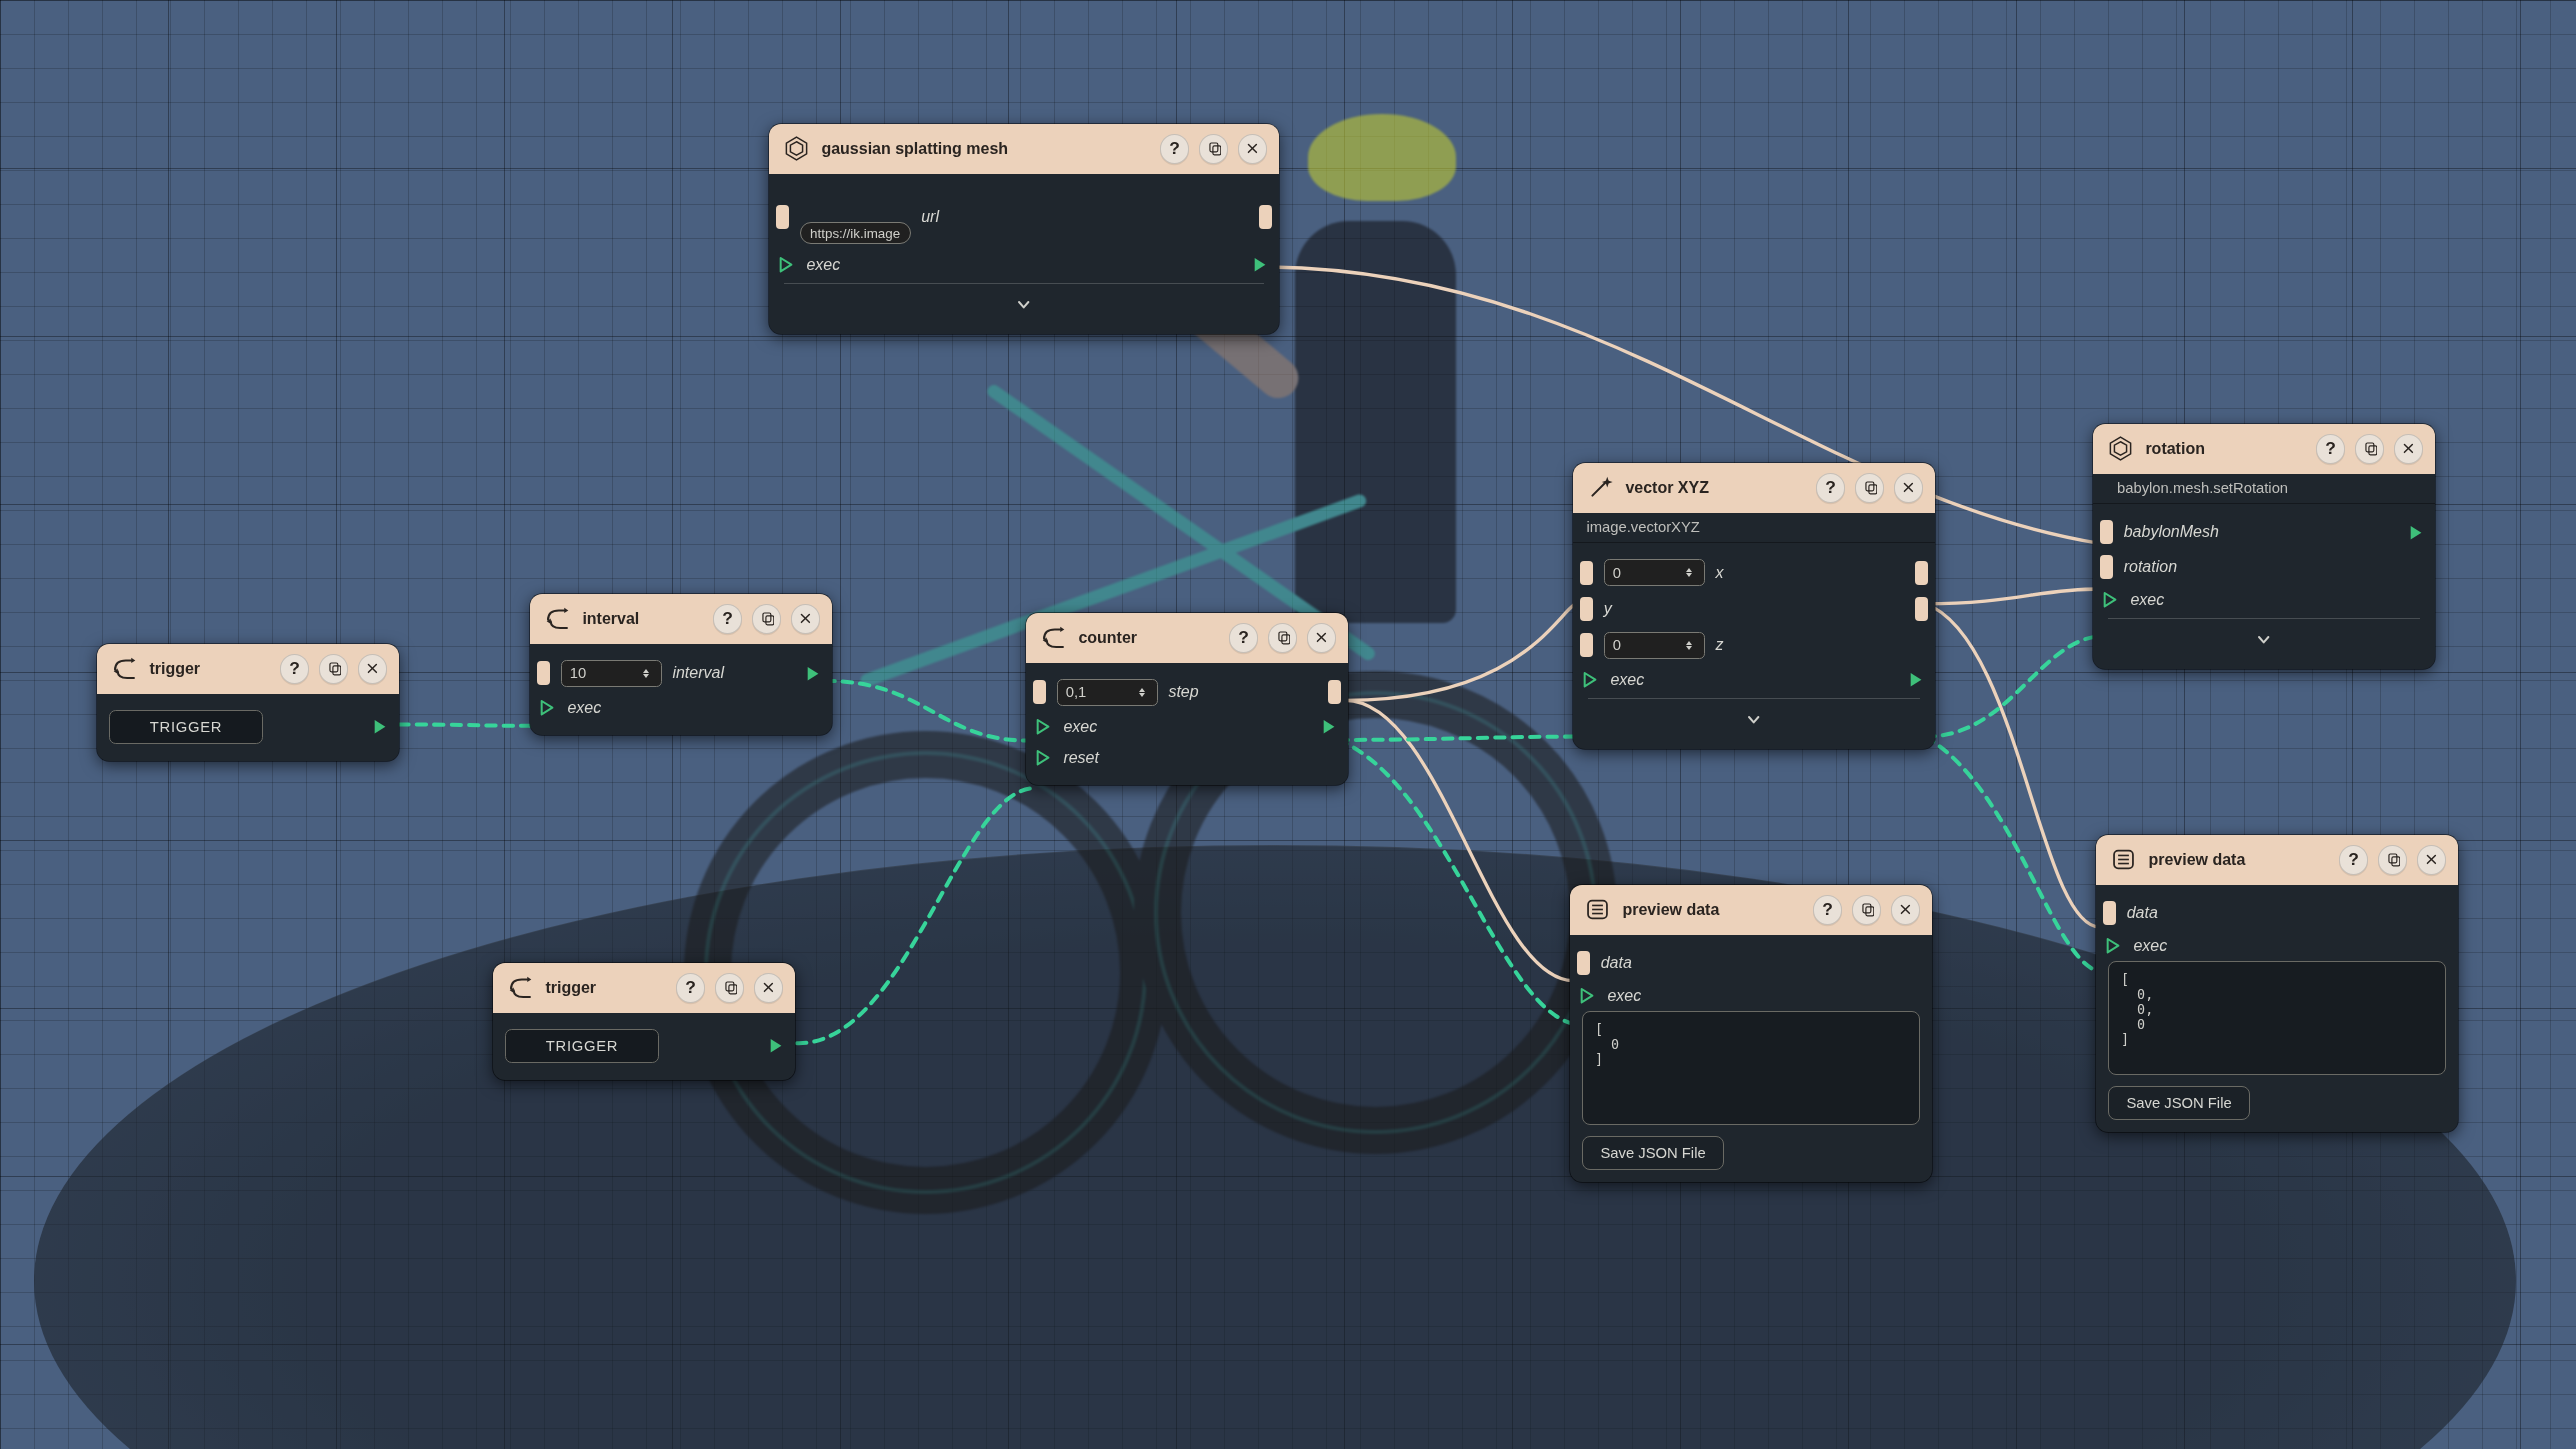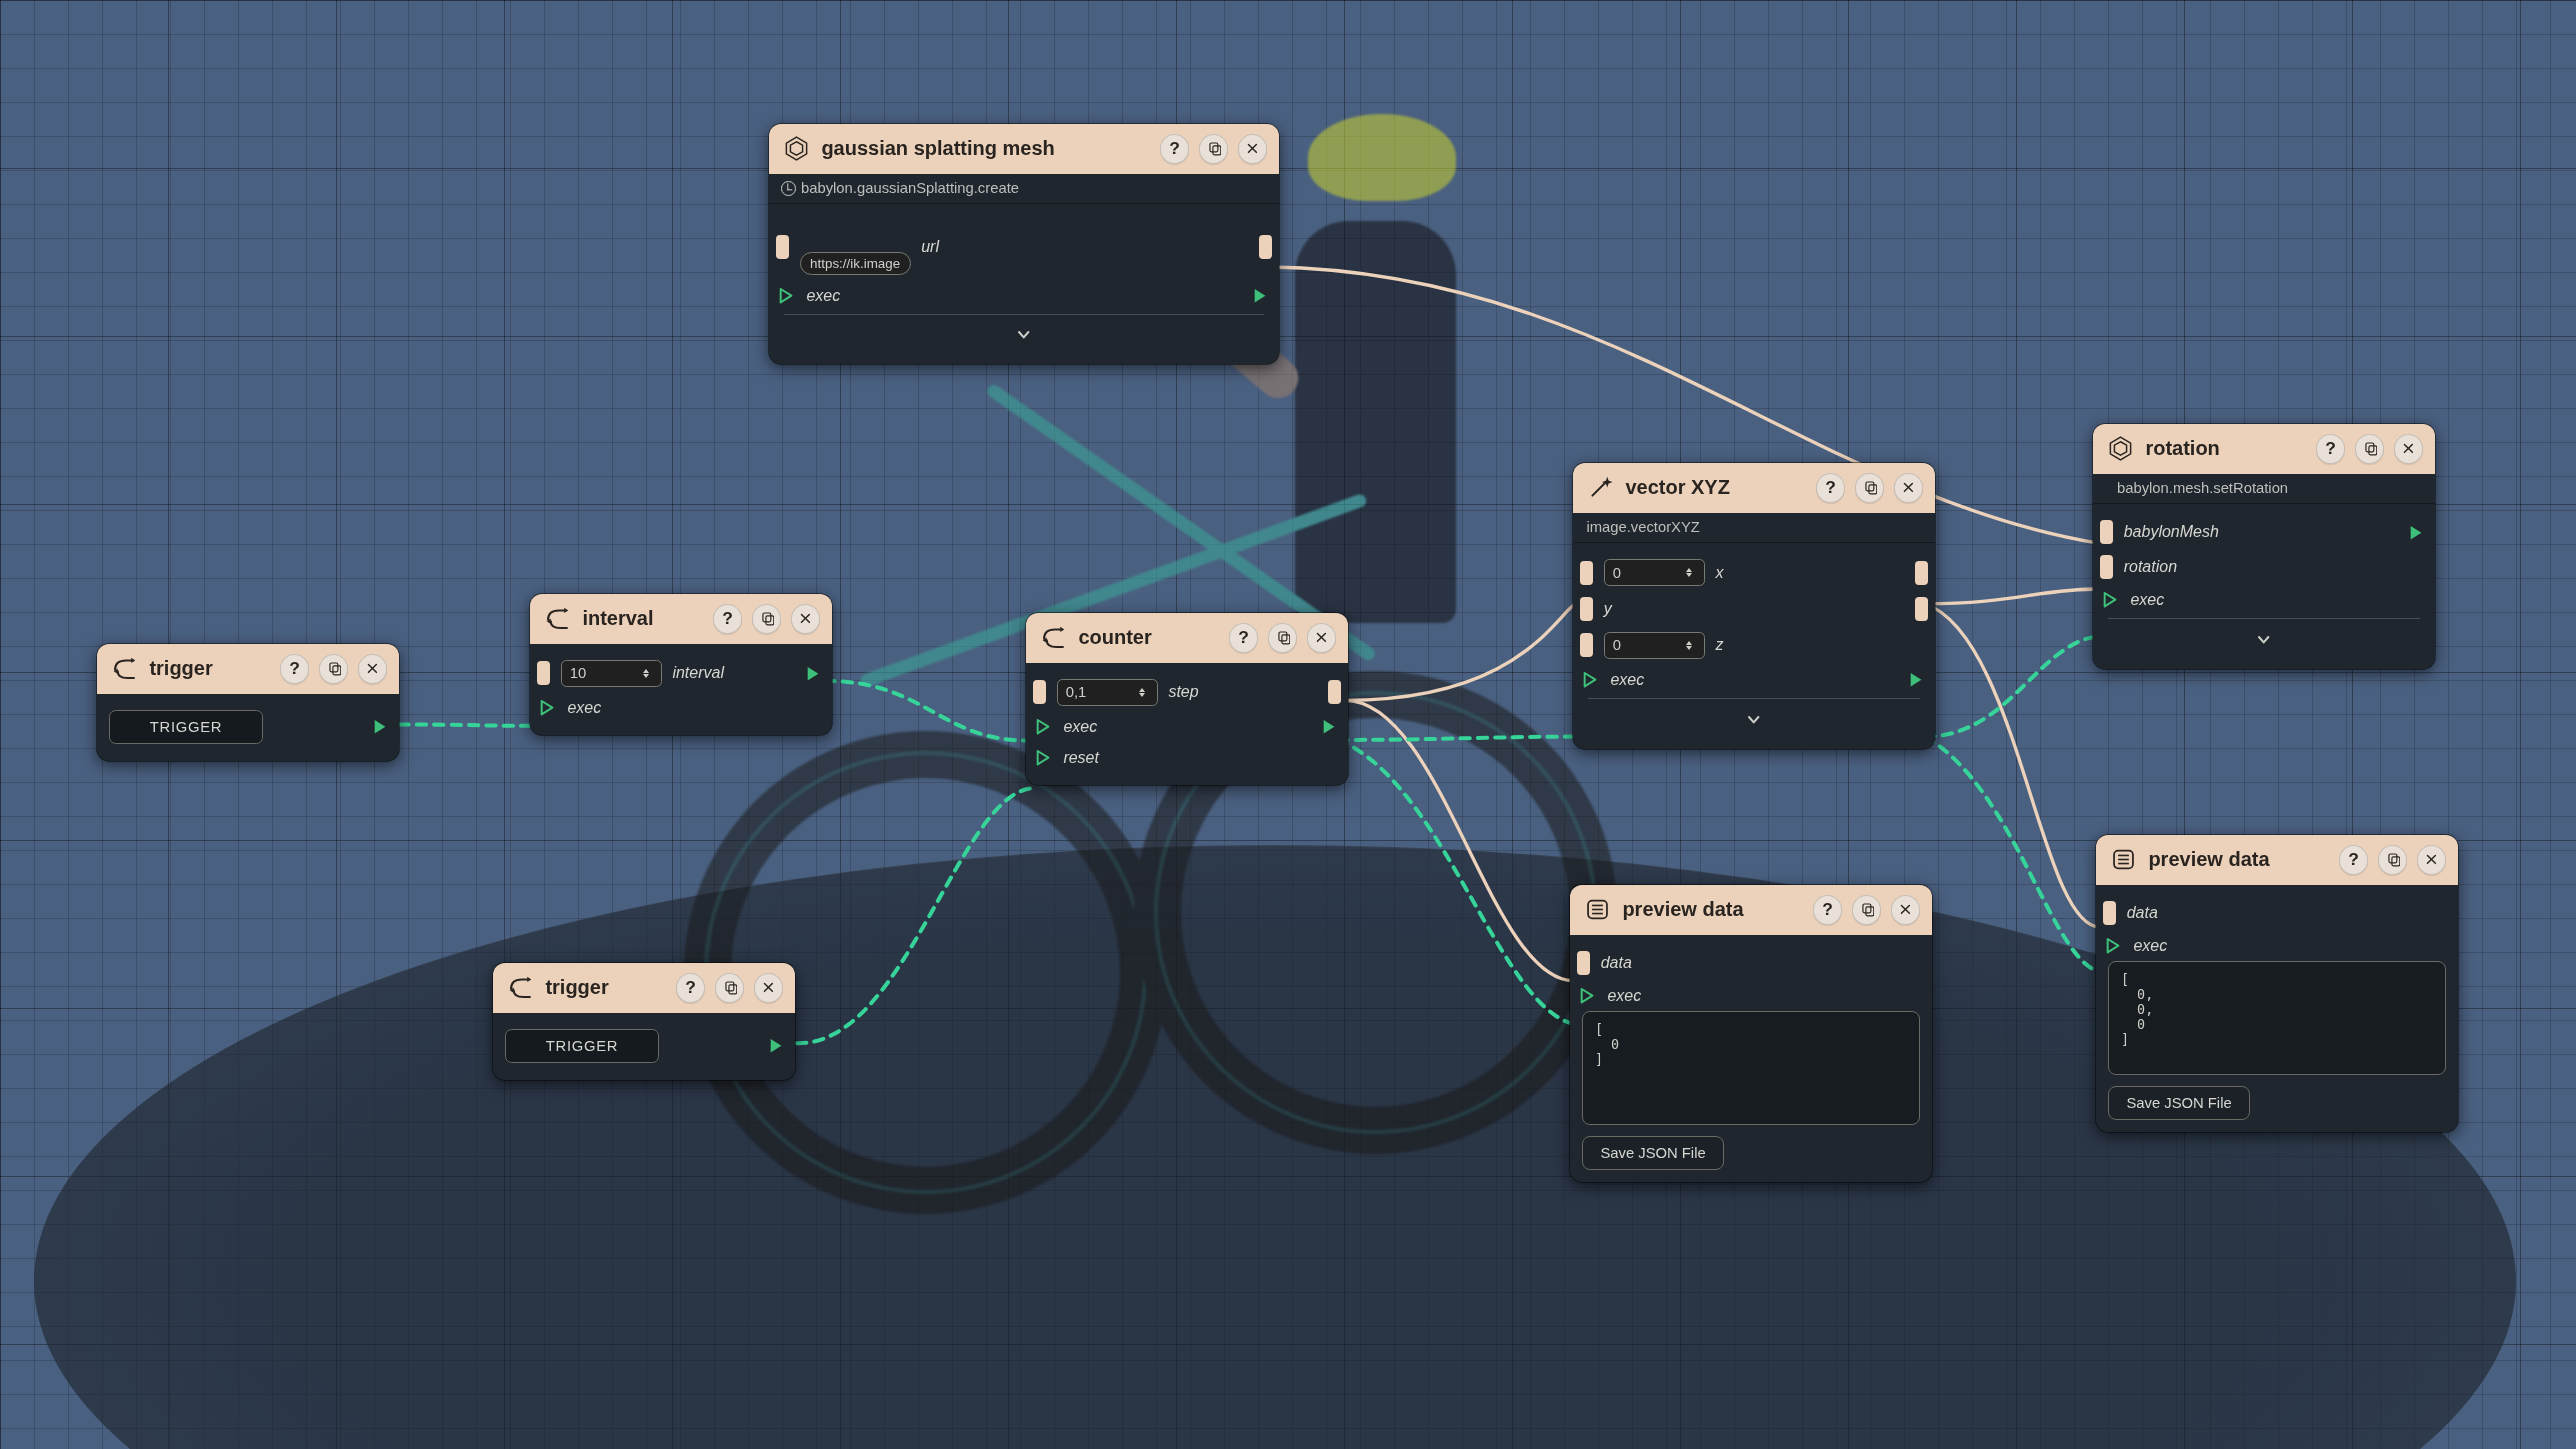--- a/index.html
+++ b/index.html
@@ -68,21 +68,21 @@
     gap: 9.4px;
   }
   .hdr-icon {
     width: 31px; height: 31px;
     display: flex; align-items:center; justify-content:center;
     color: #2a2420;
   }
   .hdr-icon svg { width: 27px; height: 27px; }
   .hdr-title {
     font-weight: 700;
-    font-size: 20px;
+    font-size: 16px;
     flex: 1;
   }
   .hdr-btn {
     width: 29.5px; height: 29.5px;
     border-radius: 50%;
     background: #e9e1d8;
     border: 0.7px solid rgba(0,0,0,0.15);
     display: flex; align-items: center; justify-content: center;
     color: #2a2420;
     font-weight: 700;
@@ -280,24 +280,20 @@
         <svg viewBox="0 0 30 30">
           <use href="#i-copy"></use>
         </svg>
       </div>
     <div class="hdr-btn">
         <svg viewBox="0 0 30 30">
           <use href="#i-x"></use>
         </svg>
       </div>
   </div>
-  <div class="subpath">
-      <span class="clock"></span>
-      <span>babylon.gaussianSplatting.create</span>
-    </div>
   <div class="node-body">
     <div class="row">
       <div class="port"></div>
       <div class="pill-input">https://ik.image</div>
       <span class="lbl">url</span>
       <div class="port right"></div>
     </div>
     <div class="row">
       <div class="exec-port">
           <svg viewBox="0 0 26 26">

